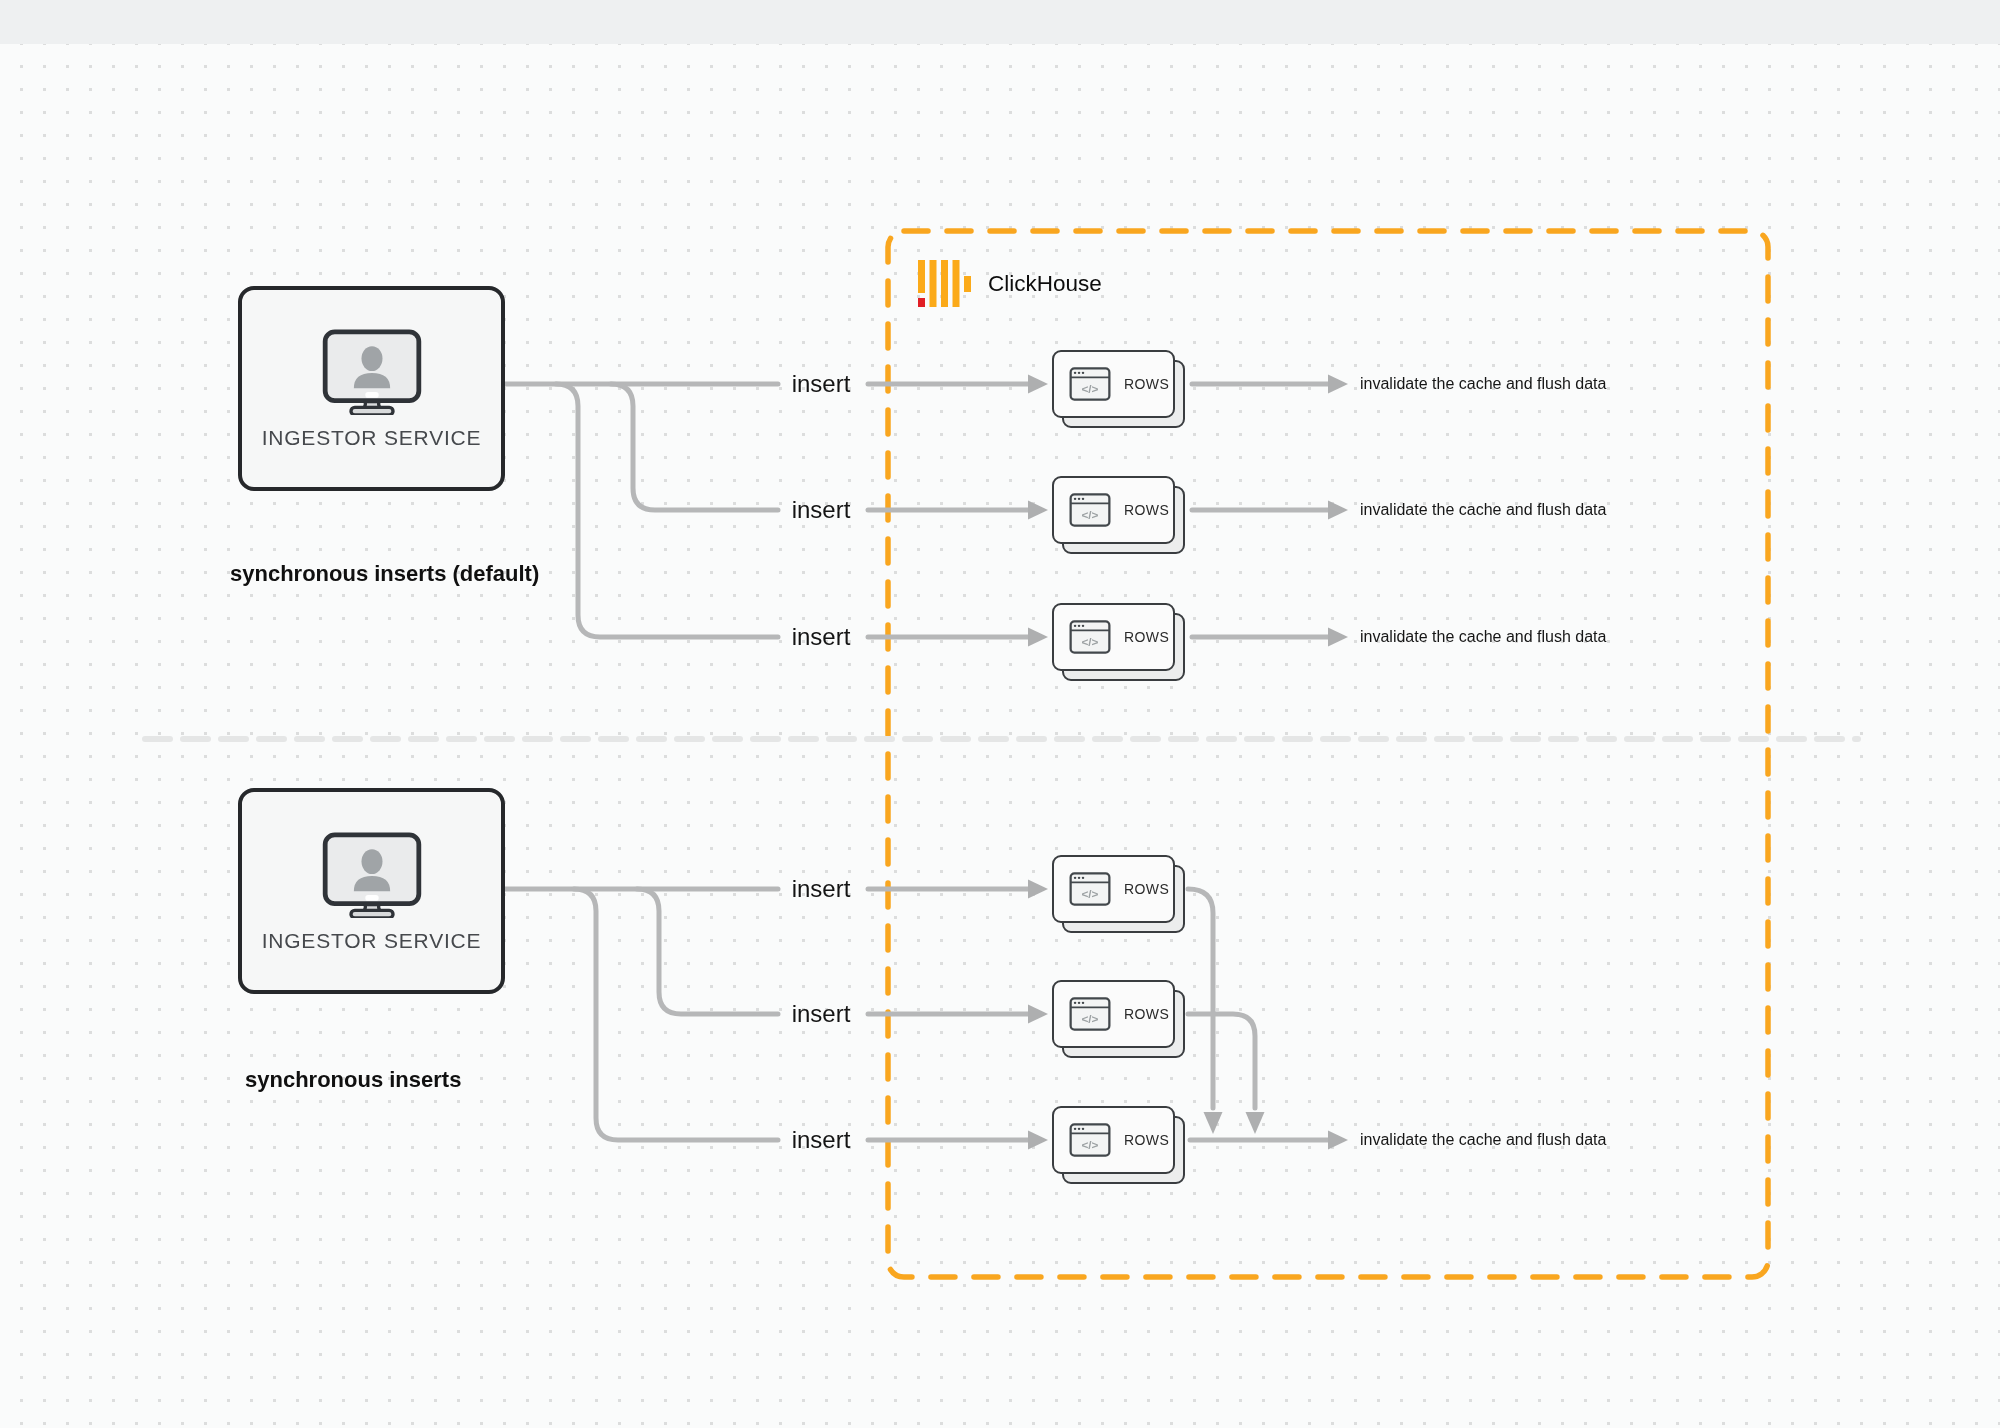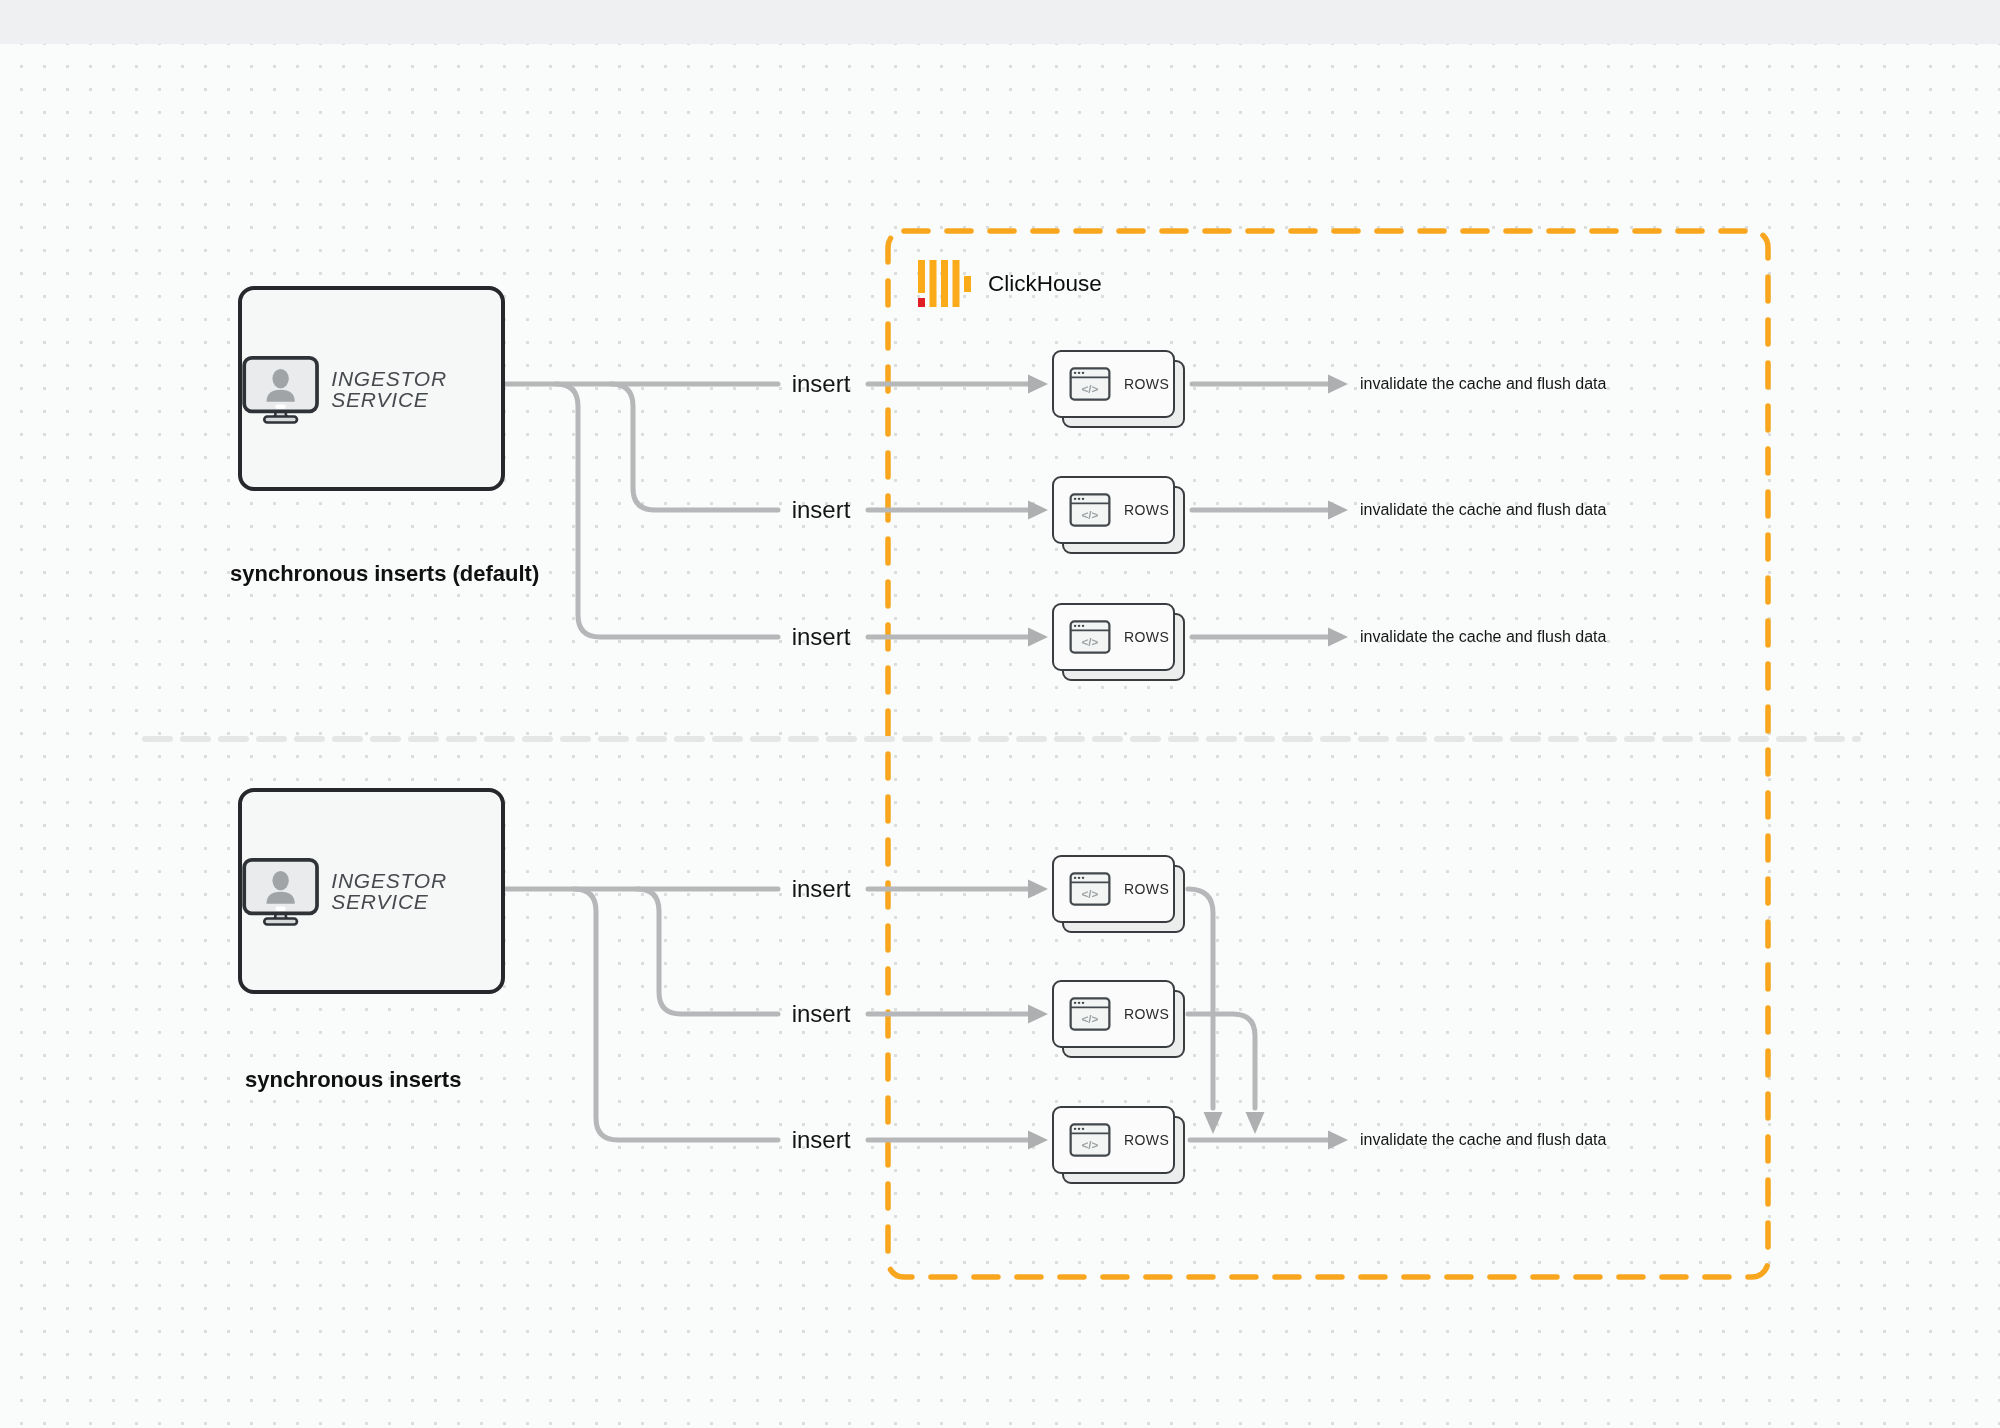--- a/index.html
+++ b/index.html
@@ -15,22 +15,22 @@
     margin-top:44px;
   }
   svg.overlay{position:absolute;left:0;top:0;z-index:1;}
   .conn{stroke:#b6b7b8;stroke-width:5;fill:none;stroke-linecap:round;stroke-linejoin:round;}
   .head{fill:#aeafb0;stroke:none;}
 
   
   .ingestor{
     position:absolute;left:238px;width:267px;height:205px;
     background:#f6f7f7;border:4.5px solid #26282b;border-radius:16px;
-    box-sizing:border-box;display:flex;flex-direction:row;
-    align-items:center;justify-content:center;gap:12px;z-index:2;font-style:italic;
+    box-sizing:border-box;display:flex;flex-direction:column;
+    align-items:center;justify-content:center;gap:12px;z-index:2;
   }
   .ingestor .svc-label{
     font-size:21px;color:#46494d;letter-spacing:0.8px;line-height:1;
   }
 
   
   .rows-block{position:absolute;left:1052px;width:123px;height:68px;z-index:2;}
   .rows-block .shadow{
     position:absolute;left:10px;top:10px;width:123px;height:68px;
     background:#eceded;border:2.5px solid #3a3d40;border-radius:9px;box-sizing:border-box;

